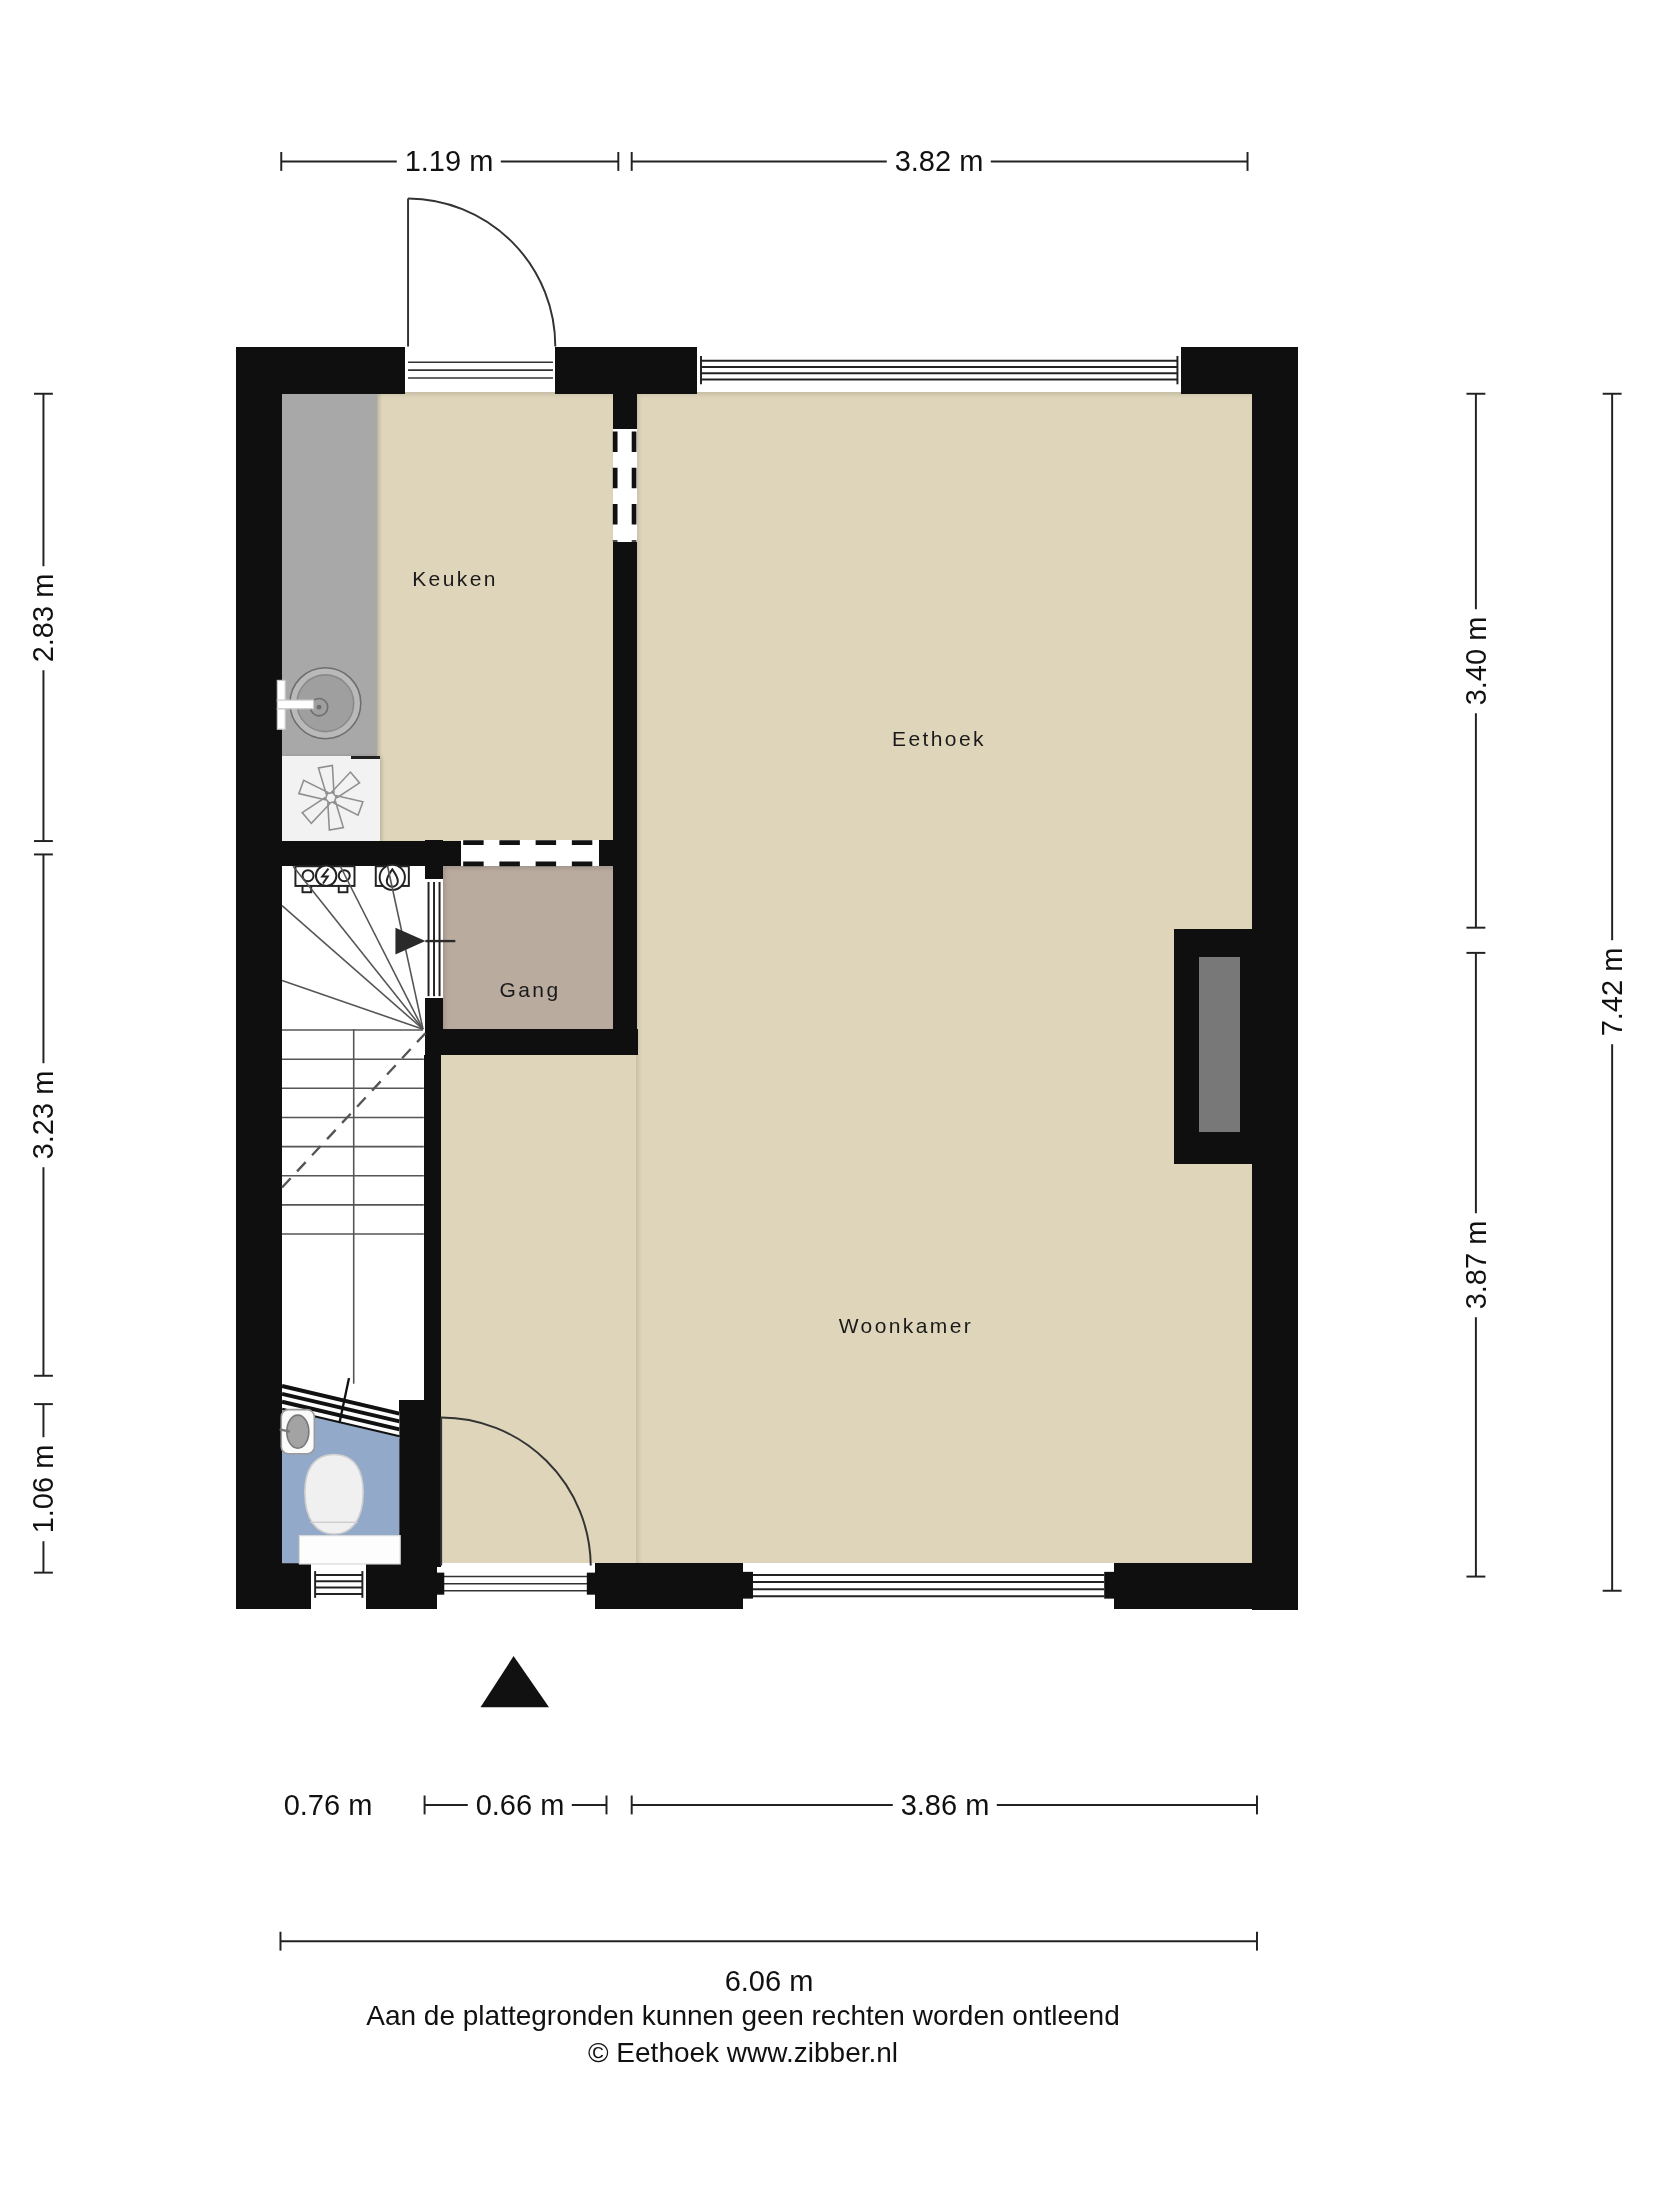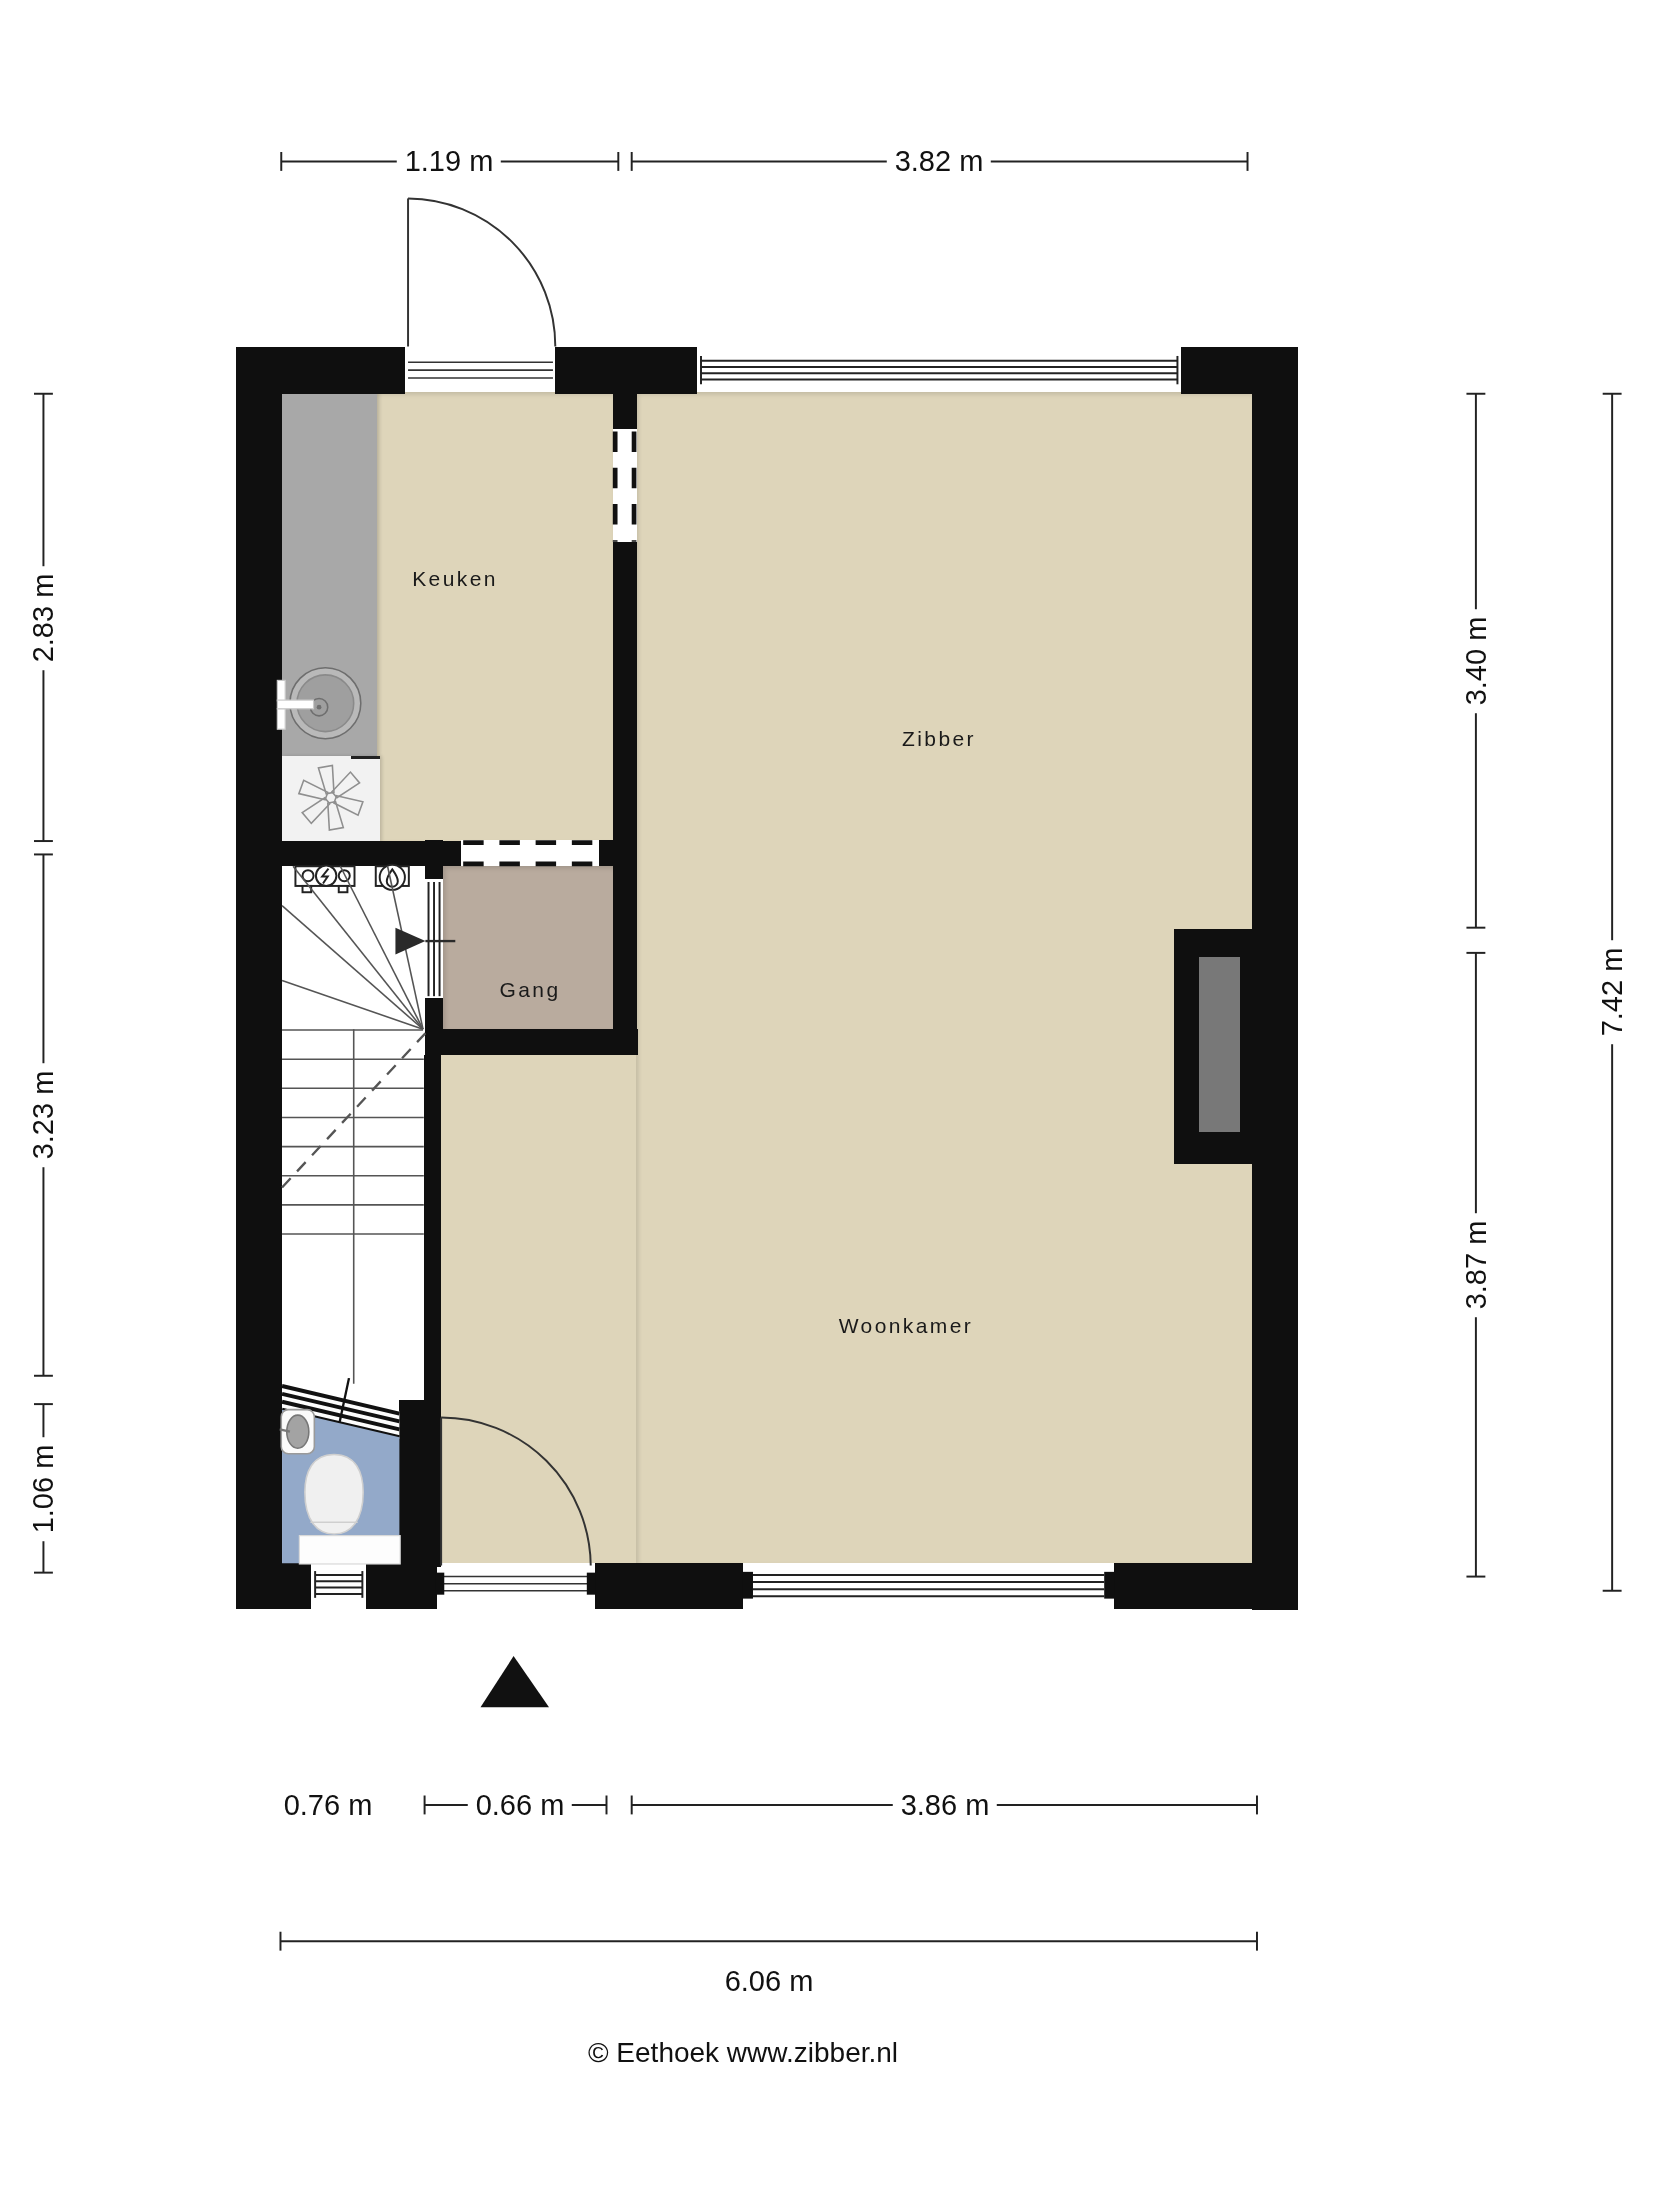--- a/index.html
+++ b/index.html
@@ -261,36 +261,37 @@
         <line x1="802" y1="2280" x2="802" y2="2304"></line>
         <line x1="1596" y1="2280" x2="1596" y2="2304"></line>
 
       <line x1="356" y1="2465" x2="1596" y2="2465"></line>
         <line x1="356" y1="2453" x2="356" y2="2477"></line>
         <line x1="1596" y1="2453" x2="1596" y2="2477"></line>
     </g>
   </svg>
 
   <div class="room-label" style="left:455px;top:579px;">Keuken</div>
-  <div class="room-label" style="left:939px;top:739px;">Zibber</div>
+  <div class="room-label" style="left:939px;top:739px;">Eethoek</div>
   <div class="room-label" style="left:530px;top:949px;margin-top:41px;">Gang</div>
   <div class="room-label" style="left:906px;top:1326px;">Woonkamer</div>
 
   <div class="dim" style="left:449px;top:161px;">1.19 m</div>
   <div class="dim" style="left:939px;top:161px;">3.82 m</div>
 
   <div class="dim v" style="left:43px;top:618px;">2.83 m</div>
   <div class="dim v" style="left:43px;top:1115px;">3.23 m</div>
   <div class="dim v" style="left:43px;top:1489px;">1.06 m</div>
 
   <div class="dim v" style="left:1476px;top:661px;">3.40 m</div>
   <div class="dim v" style="left:1476px;top:1265px;">3.87 m</div>
   <div class="dim v" style="left:1612px;top:992px;">7.42 m</div>
 
   <div class="dim" style="left:328px;top:1805px;">0.76 m</div>
   <div class="dim" style="left:520px;top:1805px;">0.66 m</div>
   <div class="dim" style="left:945px;top:1805px;">3.86 m</div>
   <div class="dim" style="left:769px;top:1941px;margin-top:40px;">6.06 m</div>
 
+  <div class="footer-line" style="left:743px;top:2000px;">Aan de plattegronden kunnen geen rechten worden ontleend</div>
   <div class="footer-line" style="left:743px;top:2037px;">© Eethoek www.zibber.nl</div>
 
 </div>
 
 
 </body></html>

